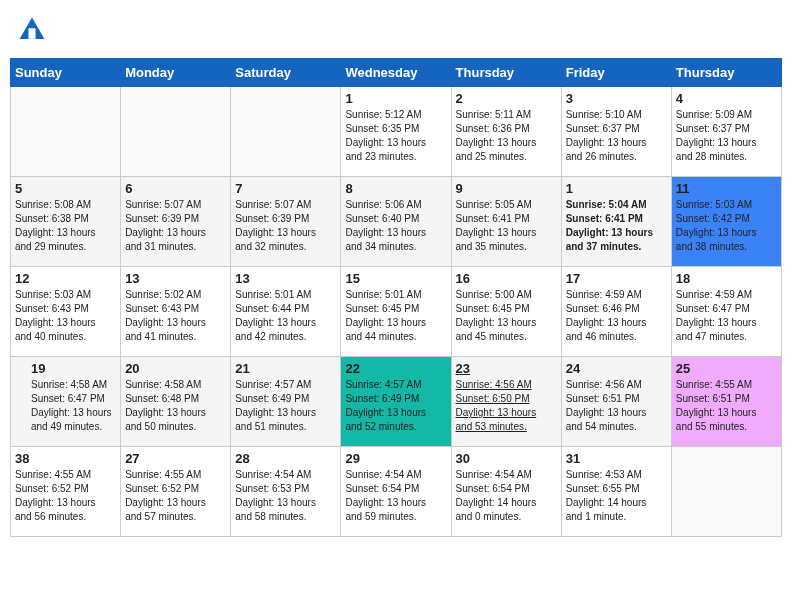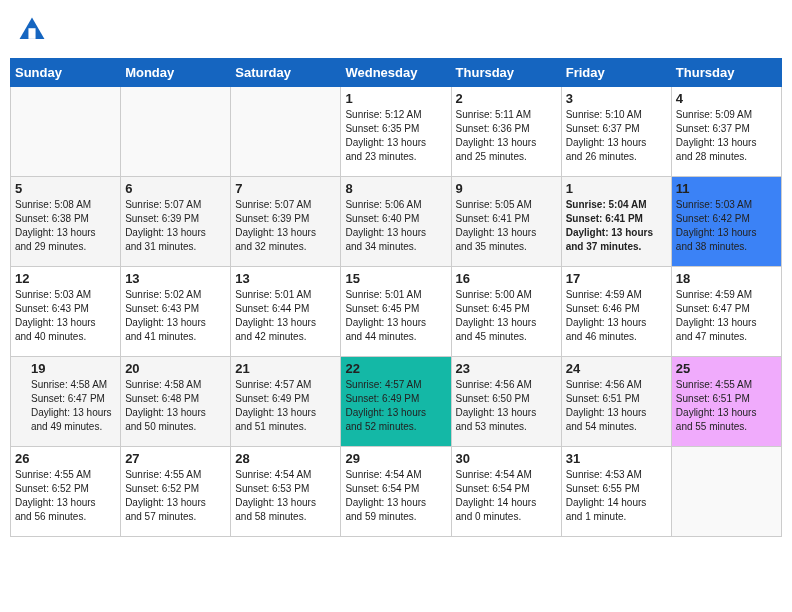--- a/index.html
+++ b/index.html
@@ -280,21 +280,21 @@
 Daylight: 13 hours
 and 51 minutes.</div>
         </td>
         <td style="background: #14b8a6;">
           <span class="day-num">22</span>
           <div class="day-info" style="white-space: pre-line;">Sunrise: 4:57 AM
 Sunset: 6:49 PM
 Daylight: 13 hours
 and 52 minutes.</div>
         </td>
-        <td style="background: rgb(245, 245, 245);">
+        <td style="background: rgb(245, 245, 245); text-decoration: underline;">
           <span class="day-num">23</span>
           <div class="day-info" style="white-space: pre-line;">Sunrise: 4:56 AM
 Sunset: 6:50 PM
 Daylight: 13 hours
 and 53 minutes.</div>
         </td>
         <td style="background: rgb(245, 245, 245);">
           <span class="day-num">24</span>
           <div class="day-info" style="white-space: pre-line;">Sunrise: 4:56 AM
 Sunset: 6:51 PM
@@ -304,21 +304,21 @@
         <td style="background: #f0abfc;">
           <span class="day-num">25</span>
           <div class="day-info" style="white-space: pre-line;">Sunrise: 4:55 AM
 Sunset: 6:51 PM
 Daylight: 13 hours
 and 55 minutes.</div>
         </td>
       </tr>
       <tr>
         <td>
-          <span class="day-num">26</span>
+          <span class="day-num">38</span>
           <div class="day-info" style="white-space: pre-line;">Sunrise: 4:55 AM
 Sunset: 6:52 PM
 Daylight: 13 hours
 and 56 minutes.</div>
         </td>
         <td>
           <span class="day-num">27</span>
           <div class="day-info" style="white-space: pre-line;">Sunrise: 4:55 AM
 Sunset: 6:52 PM
 Daylight: 13 hours

